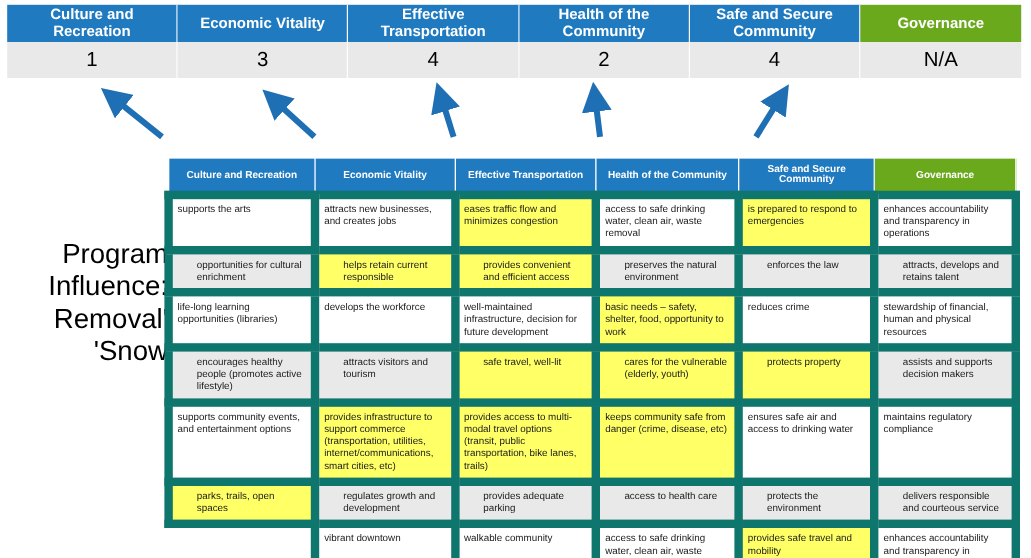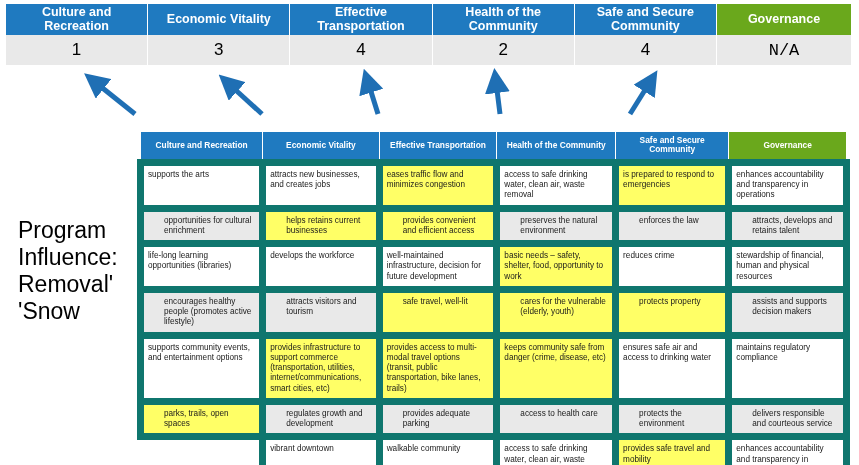--- a/index.html
+++ b/index.html
@@ -40,35 +40,34 @@
   .top-head.green { background: #6aa81c; border-right: none; }
 
   .top-val {
     height: 30px;
     background: #e9e9e9;
     display: flex; align-items: center; justify-content: center;
     font-size: 17px;
     color: #000000;
     border-right: 1px solid #ffffff;
   }
-  .top-val.last { border-right: none; font-family: Liberation Mono, monospace; }
+  .top-val.last { border-right: none; }
 
   
   .arrows { position: absolute; left: 0; top: 66px; width: 859px; height: 62px; }
 
   
   .caption {
     position: absolute;
     left: 18px; top: 198px;
     width: 122px;
     font-size: 23px;
     color: #000000;
     line-height: 1.17;
-    text-align: left;
-    margin-top: 19px;
+    text-align: right;
   }
 
   
   .matrix {
     position: absolute;
     left: 137px; top: 131px;
     width: 713px;
     border-collapse: collapse;
     table-layout: fixed;
   }
@@ -180,21 +179,21 @@
       <tr>
         <td>supports the arts</td>
         <td>attracts new businesses, and creates jobs</td>
         <td class="hl">eases traffic flow and minimizes congestion</td>
         <td>access to safe drinking water, clean air, waste removal</td>
         <td class="hl">is prepared to respond to emergencies</td>
         <td>enhances accountability and transparency in operations</td>
       </tr>
       <tr class="alt">
         <td>opportunities for cultural enrichment</td>
-        <td class="hl">helps retains current businesses</td>
+        <td class="hl">helps retain current responsible</td>
         <td class="hl">provides convenient and efficient access</td>
         <td>preserves the natural environment</td>
         <td>enforces the law</td>
         <td>attracts, develops and retains talent</td>
       </tr>
       <tr>
         <td>life-long learning opportunities (libraries)</td>
         <td>develops the workforce</td>
         <td>well-maintained infrastructure, decision for future development</td>
         <td class="hl">basic needs – safety, shelter, food, opportunity to work</td>

